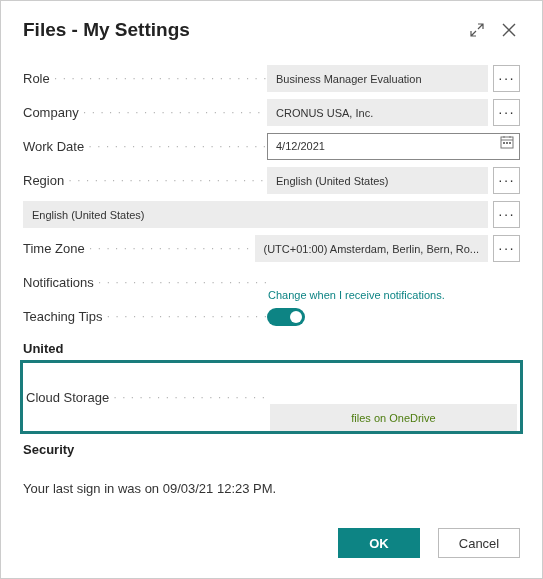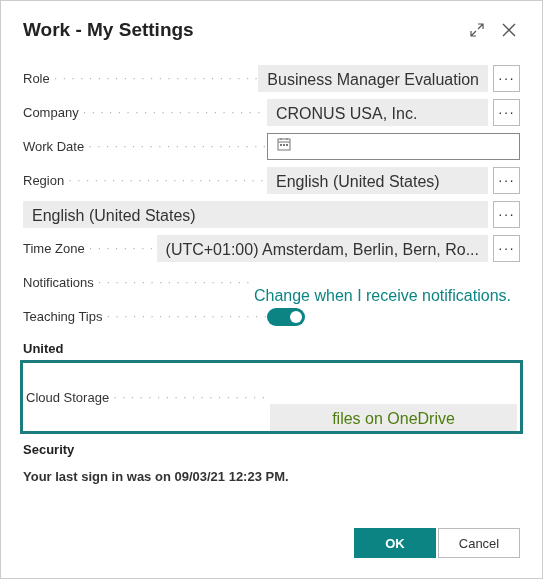--- a/index.html
+++ b/index.html
@@ -71,21 +71,21 @@
   align-items: center;
   gap: 5px;
 }
 .field {
   flex: 1;
   height: 27px;
   line-height: 27px;
   background: #ececec;
   border: 1px solid transparent;
   padding: 0 8px;
-  font-size: 16px;
+  font-size: 11px;
   color: #333;
   overflow: hidden;
   white-space: nowrap;
   text-overflow: ellipsis;
 }
 .field.link {
   background: transparent;
   color: #0d8484;
   padding-left: 0;
   margin-top: 24px;
@@ -129,39 +129,38 @@
 }
 .section-title {
   font-size: 13px;
   font-weight: 600;
   color: #222;
   margin: 8px 0 4px 0;
 }
 .security-text {
   font-size: 13px;
   color: #333;
-  margin: 12px 0 0 0;
-  font-weight: bold;
+  margin: 24px 0 0 0;
 }
 .highlight-box {
   border: 3px solid #1a7c7c;
   margin: 4px -3px 8px -3px;
   padding: 18px 3px;
 }
 .highlight-box .row { height: 32px; }
 .highlight-box .field {
   text-align: center;
   color: #4d7c0f;
   background: #ececec;
   margin-top: 40px;
 }
 .dialog-footer {
   display: flex;
   justify-content: flex-end;
-  gap: 2px;
+  gap: 18px;
   padding: 14px 22px 20px 10px;
   margin-top: auto;
 }
 .btn {
   min-width: 82px;
   height: 30px;
   font-size: 13px;
   border: 1px solid #bbb;
   background: #fff;
   color: #333;
@@ -174,21 +173,21 @@
   color: #fff;
   font-weight: 600;
 }
 </style>
 </head>
 <body>
 
 <div class="dialog">
 
   <div class="dialog-header">
-    <div class="dialog-title">Work - My Settings</div>
+    <div class="dialog-title">Files - My Settings</div>
     <div class="icon-btn">
       <svg width="16" height="16" viewBox="0 0 16 16">
           <path d="M2 9v5h5 M14 7V2H9 M2 14L7 9 M14 2L9 7" stroke="#555" stroke-width="1.2" fill="none"></path>
         </svg>
     </div>
     <div class="icon-btn">
       <svg width="14" height="14" viewBox="0 0 14 14">
           <path d="M1 1L13 13 M13 1L1 13" stroke="#555" stroke-width="1.4"></path>
         </svg>
     </div>
@@ -209,20 +208,21 @@
       <div class="field-wrap">
         <div class="field">CRONUS USA, Inc.</div>
         <div class="ellipsis-btn">···</div>
       </div>
     </div>
 
     <div class="row">
       <div class="label"><span>Work Date</span></div>
       <div class="field-wrap">
         <div class="field date-field">
+          <span class="date-text">4/12/2021</span>
           <span>
             <svg width="16" height="16" viewBox="0 0 16 16">
                 <rect x="2" y="3" width="12" height="11" stroke="#777" fill="none"></rect>
                 <path d="M2 6h12 M5 2v2 M11 2v2" stroke="#777"></path>
                 <rect x="4" y="8" width="2" height="2" fill="#777"></rect>
                 <rect x="7" y="8" width="2" height="2" fill="#777"></rect>
                 <rect x="10" y="8" width="2" height="2" fill="#777"></rect>
               </svg>
           </span>
         </div>

